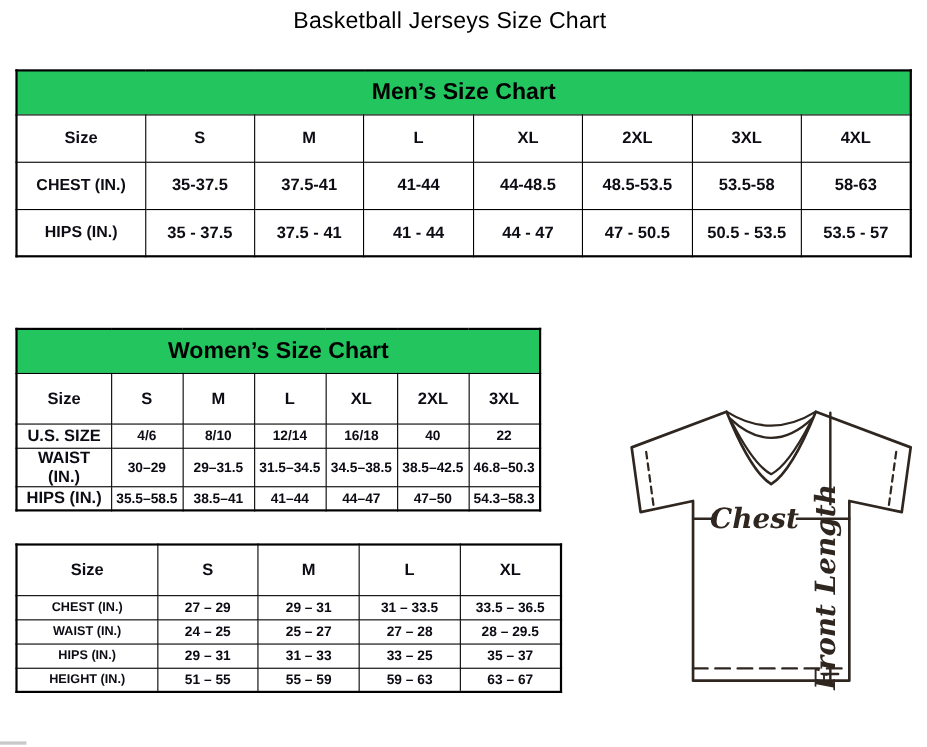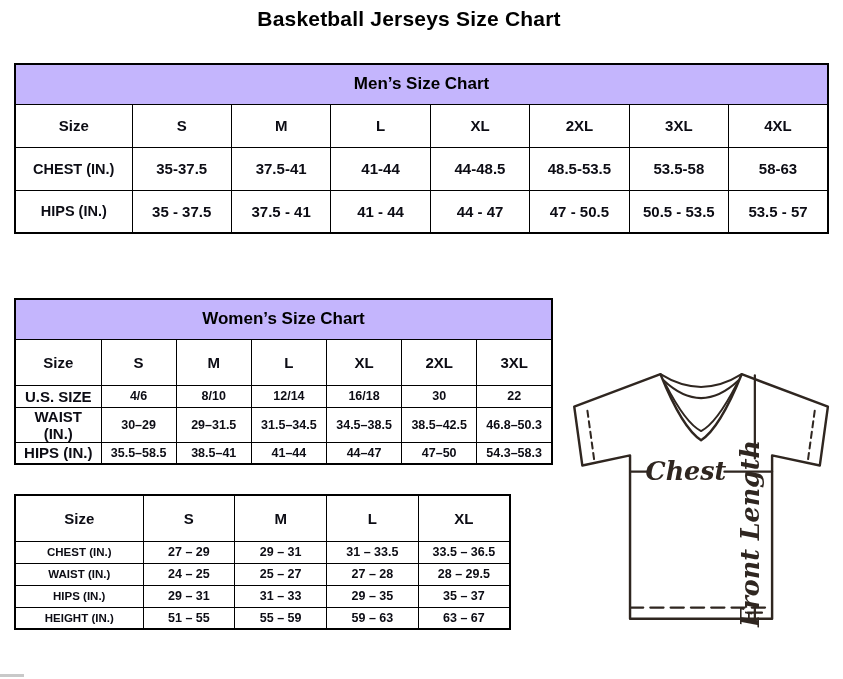--- a/index.html
+++ b/index.html
@@ -2,41 +2,41 @@
 <html><head>
 <meta charset="utf-8">
 <style>
   *{box-sizing:border-box;margin:0;padding:0}
   html,body{background:#fff}
   body{width:843px;height:679px;position:relative;overflow:hidden;
        font-family:"Liberation Sans",sans-serif;color:#000}
   .page{position:absolute;inset:0;background:#fff}
 
   .doc-title{position:absolute;left:14px;top:7px;width:790px;text-align:center;
-             font-size:21px;font-weight:bold;letter-spacing:.2px}
+             font-size:21px;font-weight:normal;letter-spacing:.2px}
 
   table.sizes{border-collapse:collapse;table-layout:fixed;position:absolute;
               background:#fff;border:2px solid #000}
   table.sizes th,table.sizes td{border:1px solid #000;text-align:center;
               vertical-align:middle;font-weight:bold;padding:0 2px;color:#0c0c14}
-  table.sizes tr.title-row th{background:#c4b5fd;border-bottom:1.5px solid #000;
-              font-size:17px;color:#000}
+  table.sizes tr.title-row th{background:#22c55e;border-bottom:1.5px solid #000;
+              font-size:21px;color:#000}
 
   
   .mens{left:14px;top:63px;width:815px}
   .mens tr.title-row{height:40px}
   .mens tr.head-row{height:43px}
   .mens tr.data-row{height:43px}
   .mens tr.head-row th{font-size:15px}
   .mens tr.data-row th{font-size:14.5px}
   .mens tr.data-row td{font-size:15px}
   .mens col.c0{width:117px}
 
   
-  .womens{left:14px;top:298px;width:539px}
+  .womens{left:14px;top:298px;width:478px}
   .womens tr.title-row{height:40px}
   .womens tr.head-row{height:46px}
   .womens tr.data-row{height:22px}
   .womens tr.head-row th{font-size:15px}
   .womens tr.data-row th{font-size:15px}
   .womens tr.data-row td{font-size:12.5px}
   .womens col.c0{width:86px}
 
   
   .youth{left:14px;top:494px;width:497px}
@@ -134,21 +134,21 @@
             <th>XL</th>
             <th>2XL</th>
             <th>3XL</th>
           </tr>
           <tr class="data-row">
             <th>U.S. SIZE</th>
             <td>4/6</td>
             <td>8/10</td>
             <td>12/14</td>
             <td>16/18</td>
-            <td>30</td>
+            <td>40</td>
             <td>22</td>
           </tr>
           <tr class="data-row">
             <th>WAIST (IN.)</th>
             <td>30–29</td>
             <td>29–31.5</td>
             <td>31.5–34.5</td>
             <td>34.5–38.5</td>
             <td>38.5–42.5</td>
             <td>46.8–50.3</td>
@@ -193,21 +193,21 @@
             <th>WAIST (IN.)</th>
             <td>24 – 25</td>
             <td>25 – 27</td>
             <td>27 – 28</td>
             <td>28 – 29.5</td>
           </tr>
           <tr class="data-row">
             <th>HIPS (IN.)</th>
             <td>29 – 31</td>
             <td>31 – 33</td>
-            <td>29 – 35</td>
+            <td>33 – 25</td>
             <td>35 – 37</td>
           </tr>
           <tr class="data-row">
             <th>HEIGHT (IN.)</th>
             <td>51 – 55</td>
             <td>55 – 59</td>
             <td>59 – 63</td>
             <td>63 – 67</td>
           </tr>
         </tbody>

